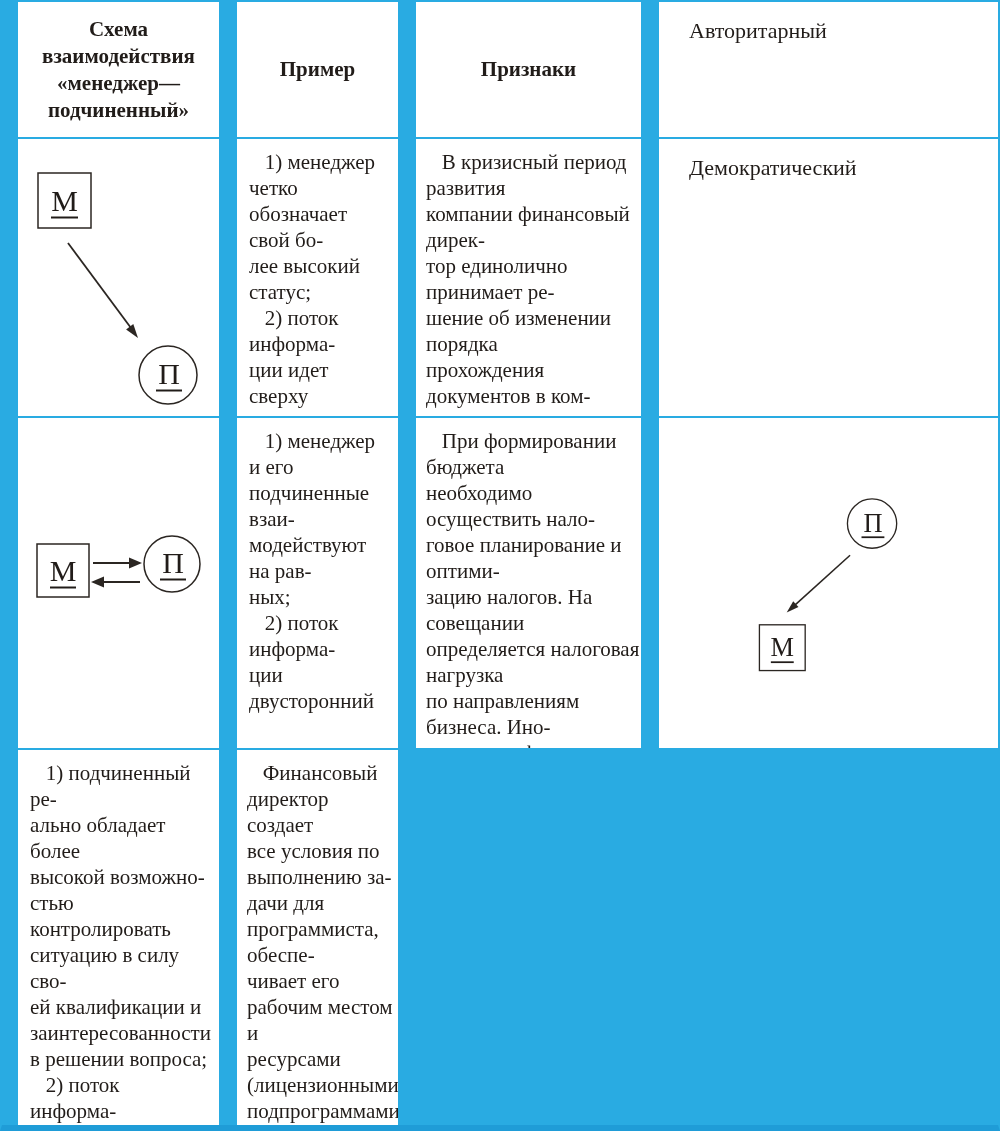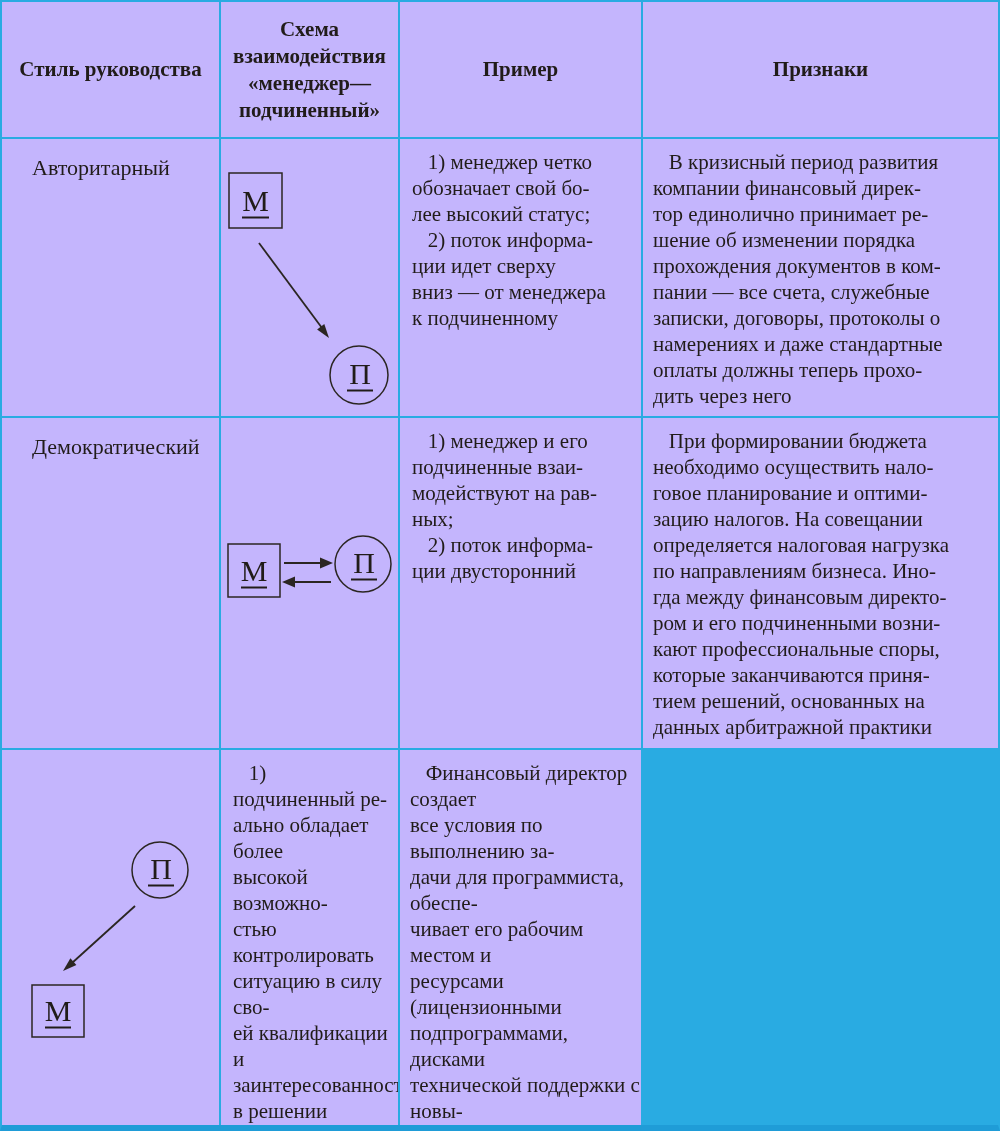--- a/index.html
+++ b/index.html
@@ -12,23 +12,24 @@
     display:grid;
     grid-template-columns:217px 177px 241px 355px;
     grid-template-rows:135px 277px 330px 375px;
     gap:2px;
     background:#29abe2;              
     border:2px solid #29abe2;        
     border-bottom:6px solid #1f9cd7; 
     width:1000px;height:1131px;box-sizing:border-box;
   }
   .cell{
-    background:#c4b5fd;
+    background:#ffffff;
     overflow:hidden;
     box-sizing:border-box;
+    margin-left:16px;
   }
   .header-cell{
     display:flex;align-items:center;justify-content:center;
     text-align:center;font-weight:bold;font-size:21px;line-height:27px;
     white-space:pre-line;padding:4px;
   }
   .style-cell{
     font-size:22px;line-height:26px;
     padding:16px 6px 16px 30px;
   }
@@ -48,21 +49,20 @@
     font-size:30px;fill:#211c19;text-anchor:middle;
   }
   svg .underline{stroke:#211c19;stroke-width:2;}
 </style>
 </head>
 <body>
 
 <div class="page">
   <div class="grid">
 
-    <div class="cell header-cell">Стиль руководства</div>
     <div class="cell header-cell">Схема
 взаимодействия
 «менеджер—
 подчиненный»</div>
     <div class="cell header-cell">Пример</div>
     <div class="cell header-cell">Признаки</div>
 
     <div class="cell style-cell">Авторитарный</div>
     <div class="cell diagram-cell">
       <svg viewBox="0 0 177 277">

